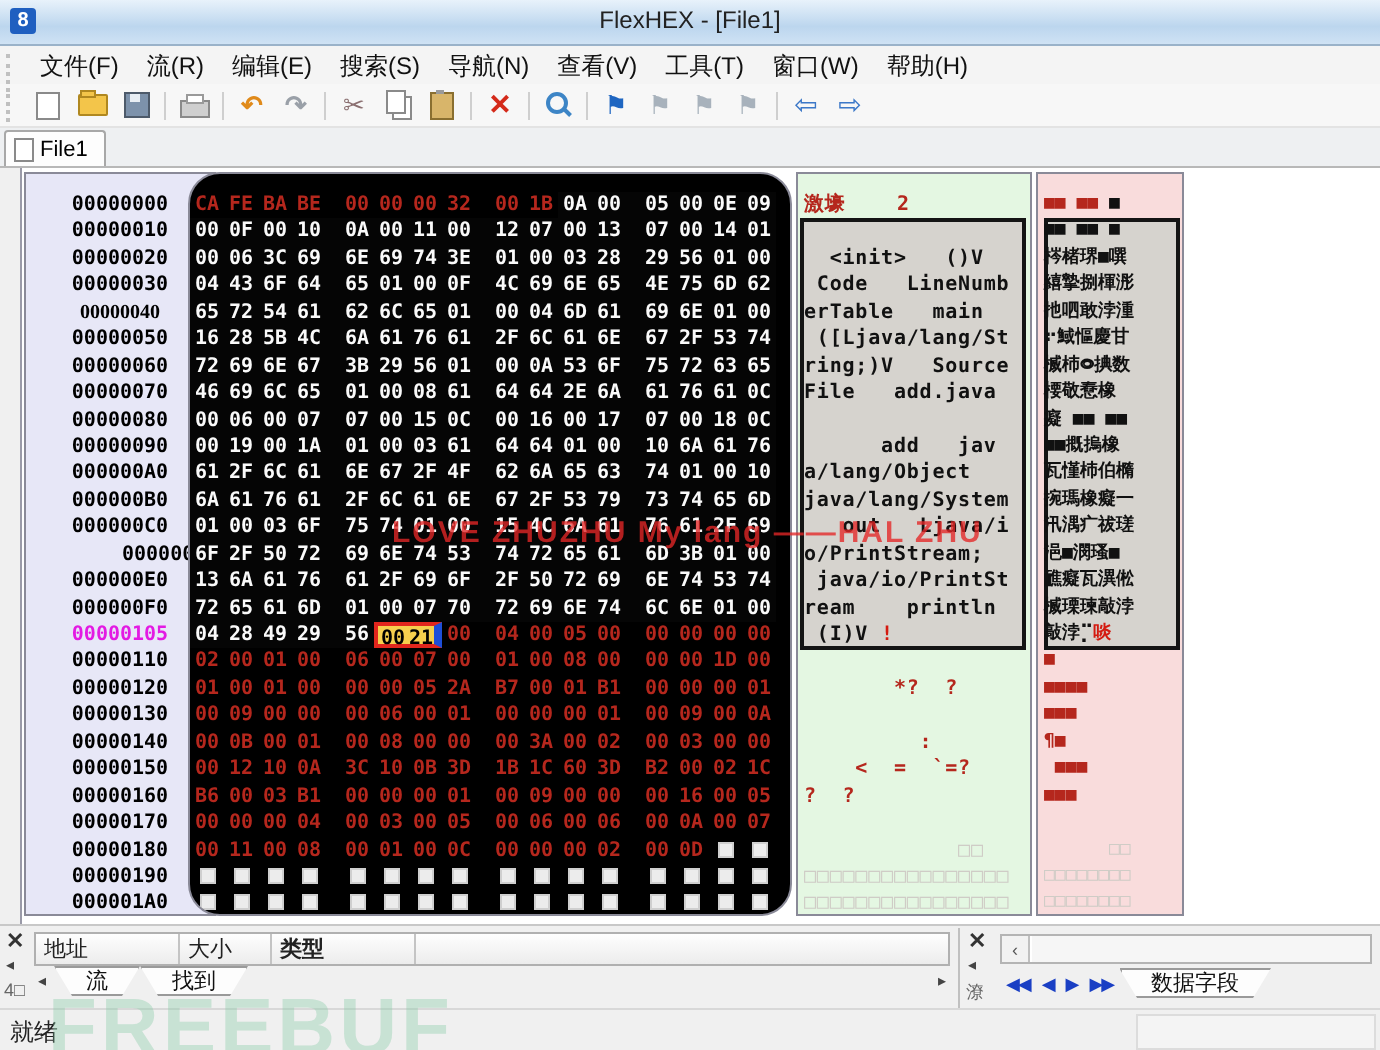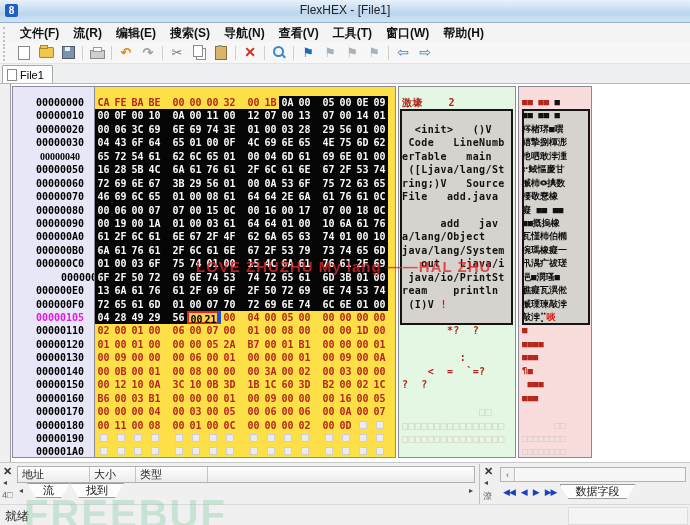--- a/index.html
+++ b/index.html
@@ -8,21 +8,21 @@
 
   
   .titlebar{position:absolute;left:0;top:0;width:100%;height:22px;
     background:linear-gradient(#e8f2fb,#bcd6ee 60%,#cfe2f4);border-bottom:1px solid #9ab2c9;}
   .app-icon{position:absolute;left:5px;top:4px;width:13px;height:13px;background:#1f5fc0;border-radius:2px;
     color:#fff;font-size:10px;font-weight:bold;text-align:center;line-height:13px;}
   .title-text{position:absolute;left:0;right:0;top:3px;text-align:center;font-size:12px;color:#222;}
 
   
   .menubar{position:absolute;left:0;top:23px;width:100%;height:19px;background:#f4f4f4;
-    border-bottom:3px solid #7f1d1d;display:flex;align-items:flex-end;font-weight:bold;}
+    border-bottom:3px solid #7f1d1d;display:flex;align-items:flex-end;}
   .grip{width:5px;height:80%;border-left:2px dotted #c0c0c0;margin:0 3px;}
   .menu-item{font-size:12px;color:#111;padding:1px 7px;cursor:default;}
 
   
   .toolbar{position:absolute;left:0;top:42px;width:100%;height:21px;background:#f7f7f7;
     border-bottom:1px solid #e3e3e3;display:flex;align-items:center;}
   .tb-btn{width:20px;height:18px;display:flex;align-items:center;justify-content:center;margin:0 1px;}
   .tb-sep{width:1px;height:14px;background:#cfcfcf;margin:0 3px;}
   .g{font-size:13px;line-height:13px;}
   .g-undo{color:#e08a1a;font-weight:bold;}
@@ -49,21 +49,21 @@
   .tabstrip{position:absolute;left:0;top:64px;width:100%;height:19px;background:#eef0f2;border-bottom:1px solid #b8b8b8;}
   .file-tab{position:absolute;left:2px;top:1px;height:17px;background:#fdfdfd;border:1px solid #a8a8a8;border-bottom:none;
     border-radius:2px 2px 0 0;display:flex;align-items:center;padding:0 8px 0 4px;font-size:11px;}
   .file-tab .i-page{width:8px;height:10px;margin-right:3px;}
 
   
   .main{position:absolute;left:0;top:84px;width:100%;height:378px;background:#fff;}
   .gutter{position:absolute;left:0;top:0;width:10px;height:100%;background:#f0f0f0;border-right:1px solid #9a9aa8;}
   .panel{position:absolute;top:2px;height:372px;border:1px solid #8a8a98;box-sizing:border-box;padding-top:9px;overflow:hidden;}
   .p-addr{left:12px;width:96px;background:#e7e7f7;}
-  .p-hex{left:94px;width:302px;background:#fde047;}
+  .p-hex{left:94px;width:302px;background:#000000;border-radius:16px;}
   .p-ascii{left:398px;width:118px;background:#e4f7e2;}
   .p-uni{left:518px;width:74px;background:#f9dcdc;}
 
   .hrow,.line{height:13.45px;line-height:13.45px;white-space:pre;}
   .addr{display:block;text-align:center;font-family:"DejaVu Sans Mono",monospace;font-size:10px;font-weight:bold;color:#000;}
   .addr.hl{color:#e31ae3;}
 
   .hrow{display:flex;}
   .c{display:inline-block;width:17px;text-align:center;font-family:"DejaVu Sans Mono",monospace;
      font-size:10px;font-weight:bold;height:13.45px;box-sizing:border-box;}
@@ -275,20 +275,21 @@
         <div class="line"><span class="seg-g"> Code   LineNumb</span></div>
         <div class="line"><span class="seg-g">erTable   main</span></div>
         <div class="line"><span class="seg-g"> ([Ljava/lang/St</span></div>
         <div class="line"><span class="seg-g">ring;)V   Source</span></div>
         <div class="line"><span class="seg-g">File   add.java</span></div>
         <div class="line"><span class="seg-g"> </span></div>
         <div class="line"><span class="seg-g">      add   jav</span></div>
         <div class="line"><span class="seg-g">a/lang/Object</span></div>
         <div class="line"><span class="seg-g">java/lang/System</span></div>
         <div class="line"><span class="seg-g">   out   Ljava/i</span></div>
+        <div class="line"><span class="seg-g">o/PrintStream;</span></div>
         <div class="line"><span class="seg-g"> java/io/PrintSt</span></div>
         <div class="line"><span class="seg-g">ream    println</span></div>
         <div class="line"><span class="seg-g"> (I)V </span><span class="seg-rb">!</span></div>
         <div class="line"><span class="seg-r"></span></div>
         <div class="line"><span class="seg-r">       *?  ?</span></div>
         <div class="line"><span class="seg-r"></span></div>
         <div class="line"><span class="seg-r">         :</span></div>
         <div class="line"><span class="seg-r">    &lt;  =  `=?</span></div>
         <div class="line"><span class="seg-r">?  ?</span></div>
         <div class="line"><span class="seg-r"></span></div>
@@ -333,21 +334,21 @@
 
   <div class="dockrow">
 
     <div class="dock dock-left">
       <div class="dk-x">✕</div>
       <div class="dk-arr">◂</div>
       <div class="dk-side">4□</div>
       <div class="dl-header" id="dl-header">
           <span class="dl-h" style="width: 72px;">地址</span>
           <span class="dl-h" style="width: 46px;">大小</span>
-          <span class="dl-h" style="width: 72px;">类型</span>
+          <span class="dl-h" style="width: 72px; font-weight: bold;">类型</span>
         </div>
       <div class="dl-tabs" id="dl-tabs">
           <span class="mini-arr">◂</span>
           <span class="trap up">流</span>
           <span class="trap up">找到</span>
         </div>
       <div class="dl-right-arr">▸</div>
     </div>
 
     <div class="dock dock-right">

